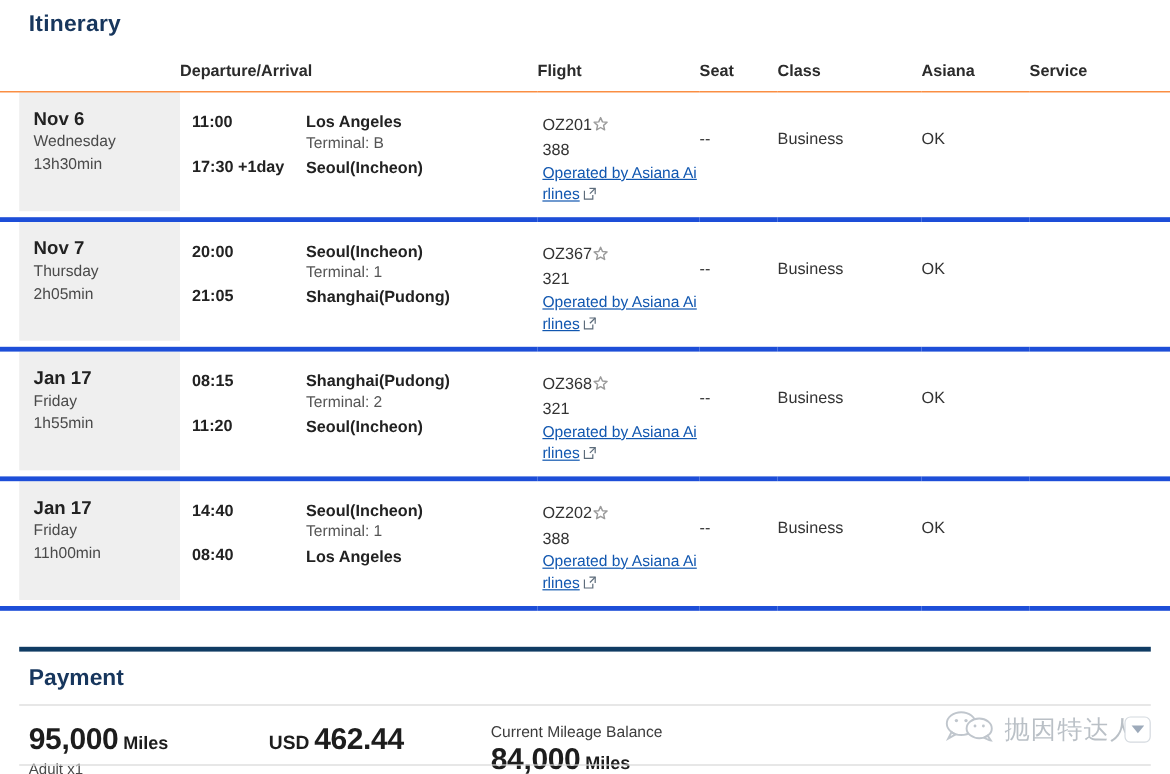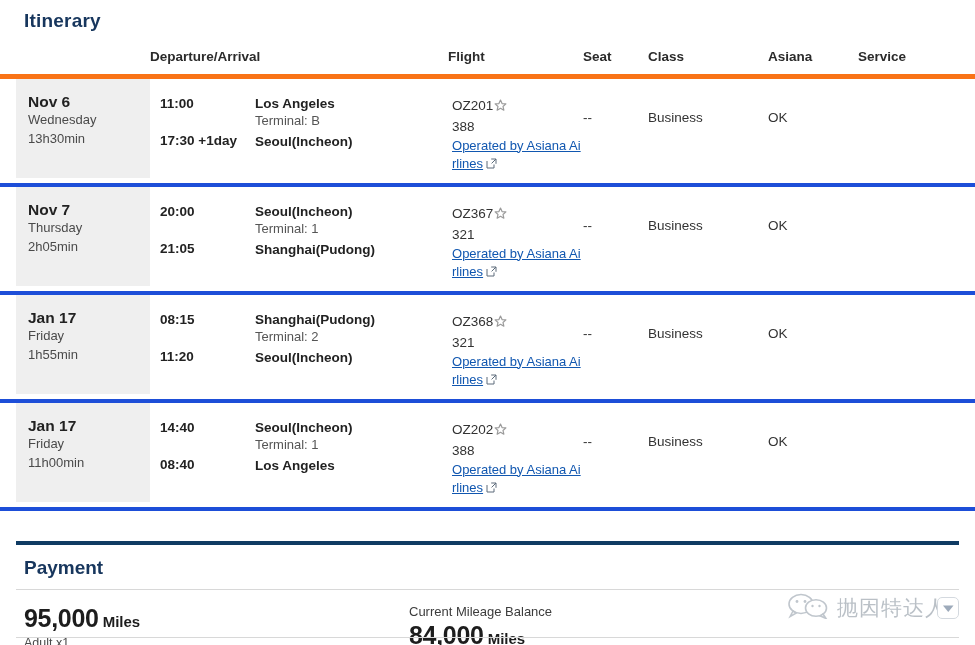--- a/index.html
+++ b/index.html
@@ -32,21 +32,21 @@
   table.itin col.c-status  { width:  90px; }
   table.itin col.c-service { width: 117px; }
 
   table.itin thead th {
     font-size: 13.5px;
     font-weight: bold;
     color: #2b2b2b;
     text-align: left;
     padding: 0 0 10px 0;
     vertical-align: bottom;
-    border-bottom: 5px solid #f97316;
+    border-bottom: 1px solid #f97316;
     height: 36px;
   }
   th.h-date { padding-left: 16px; }
   th.h-dep  { padding-left: 10px; }
 
   table.itin tbody td {
     vertical-align: top;
     border-bottom: 4px solid #1d4ed8;
     padding: 0;
     font-size: 13.5px;
@@ -371,20 +371,23 @@
 
   <div class="pay-body">
     <div class="pay-col pc-1">
       <div class="pay-value">
         <span class="pv-big">95,000</span><span class="pv-unit">Miles</span>
       </div>
       <div class="pay-note">Adult x1</div>
     </div>
 
     <div class="pay-col pc-2">
+      <div class="pay-value">
+        <span class="pv-cur">USD</span><span class="pv-big">462.44</span>
+      </div>
     </div>
 
     <div class="pay-col pc-3">
       <div class="pay-label">Current Mileage Balance</div>
       <div class="pay-value">
         <span class="pv-big">84,000</span><span class="pv-unit">Miles</span>
       </div>
     </div>
   </div>
 

